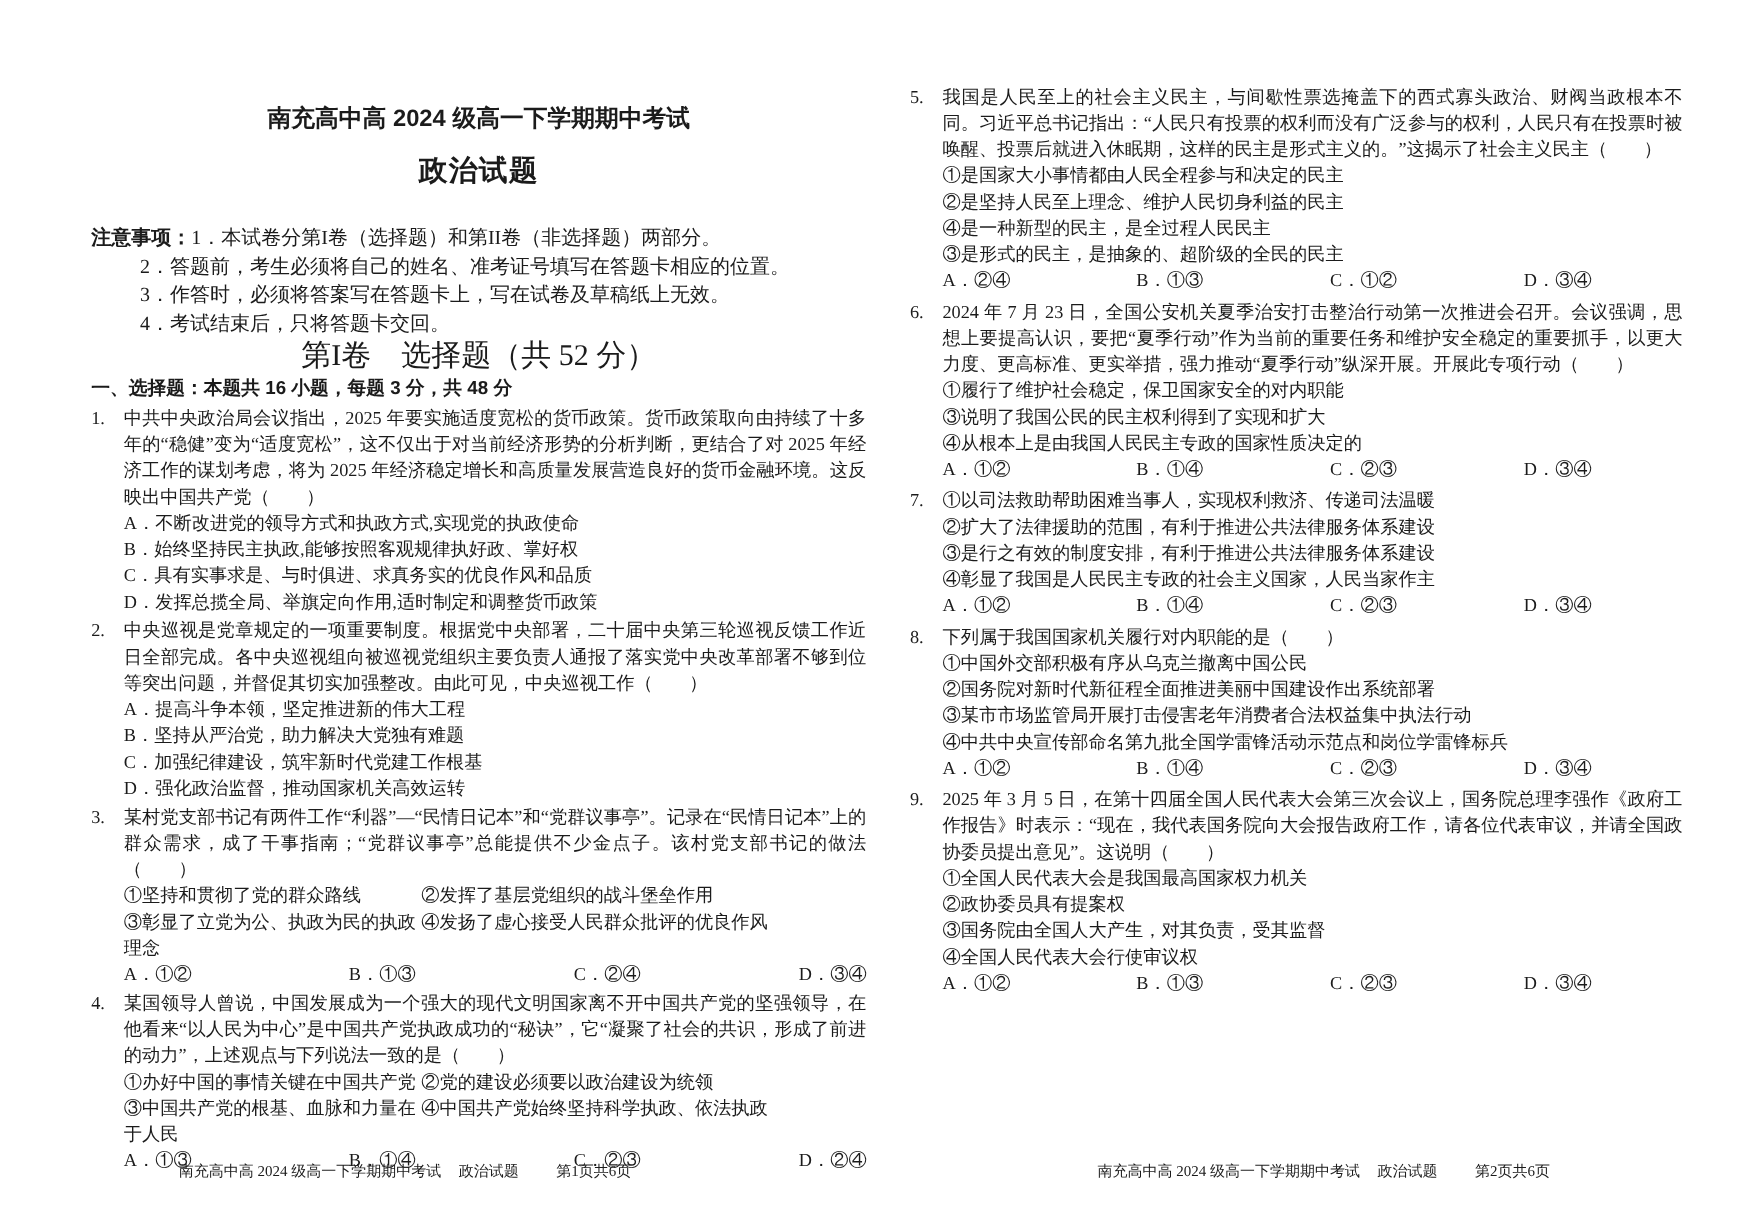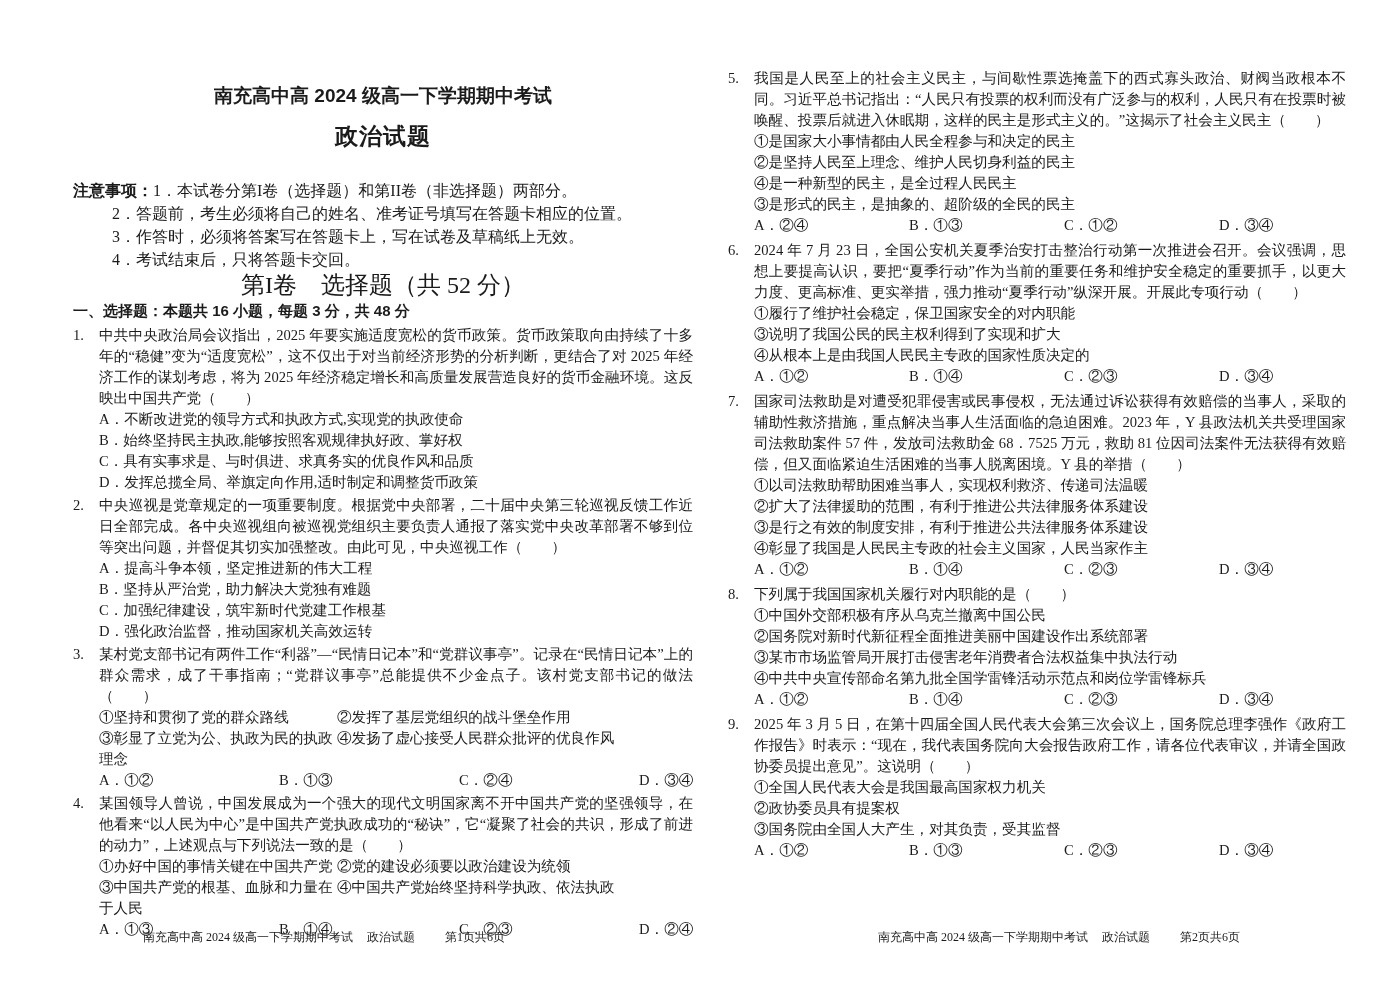--- a/index.html
+++ b/index.html
@@ -178,21 +178,20 @@
         </div>
         <div class="choices">
           <span class="choice">A．①②</span>
           <span class="choice">B．①④</span>
           <span class="choice">C．②③</span>
           <span class="choice">D．③④</span>
         </div>
       </div>
       <div class="question">
         <span class="qnum">7.</span>
-        <div class="stem">国家司法救助是对遭受犯罪侵害或民事侵权，无法通过诉讼获得有效赔偿的当事人，采取的辅助性救济措施，重点解决当事人生活面临的急迫困难。2023 年，Y 县政法机关共受理国家司法救助案件 57 件，发放司法救助金 68．7525 万元，救助 81 位因司法案件无法获得有效赔偿，但又面临紧迫生活困难的当事人脱离困境。Y 县的举措（　　）</div>
         <div class="stmt-list">
           <div class="stmt">①以司法救助帮助困难当事人，实现权利救济、传递司法温暖</div>
           <div class="stmt">②扩大了法律援助的范围，有利于推进公共法律服务体系建设</div>
           <div class="stmt">③是行之有效的制度安排，有利于推进公共法律服务体系建设</div>
           <div class="stmt">④彰显了我国是人民民主专政的社会主义国家，人民当家作主</div>
         </div>
         <div class="choices">
           <span class="choice">A．①②</span>
           <span class="choice">B．①④</span>
           <span class="choice">C．②③</span>
@@ -215,20 +214,21 @@
           <span class="choice">D．③④</span>
         </div>
       </div>
       <div class="question">
         <span class="qnum">9.</span>
         <div class="stem">2025 年 3 月 5 日，在第十四届全国人民代表大会第三次会议上，国务院总理李强作《政府工作报告》时表示：“现在，我代表国务院向大会报告政府工作，请各位代表审议，并请全国政协委员提出意见”。这说明（　　）</div>
         <div class="stmt-list">
           <div class="stmt">①全国人民代表大会是我国最高国家权力机关</div>
           <div class="stmt">②政协委员具有提案权</div>
           <div class="stmt">③国务院由全国人大产生，对其负责，受其监督</div>
+          <div class="stmt">④全国人民代表大会行使审议权</div>
         </div>
         <div class="choices">
           <span class="choice">A．①②</span>
           <span class="choice">B．①③</span>
           <span class="choice">C．②③</span>
           <span class="choice">D．③④</span>
         </div>
       </div>
     </div>
 </div>

